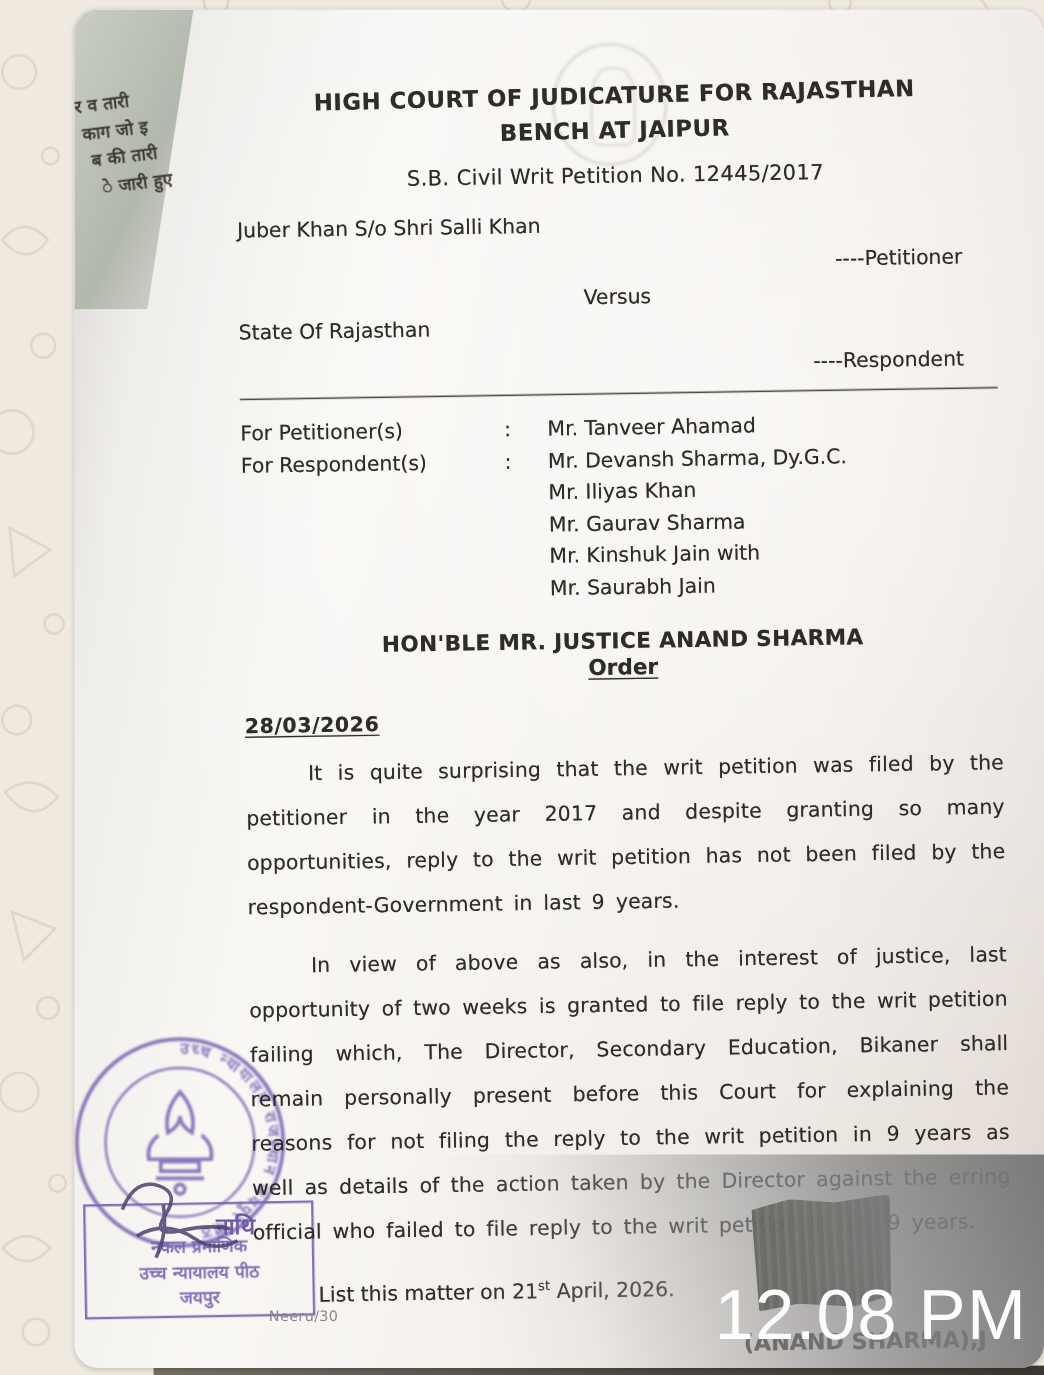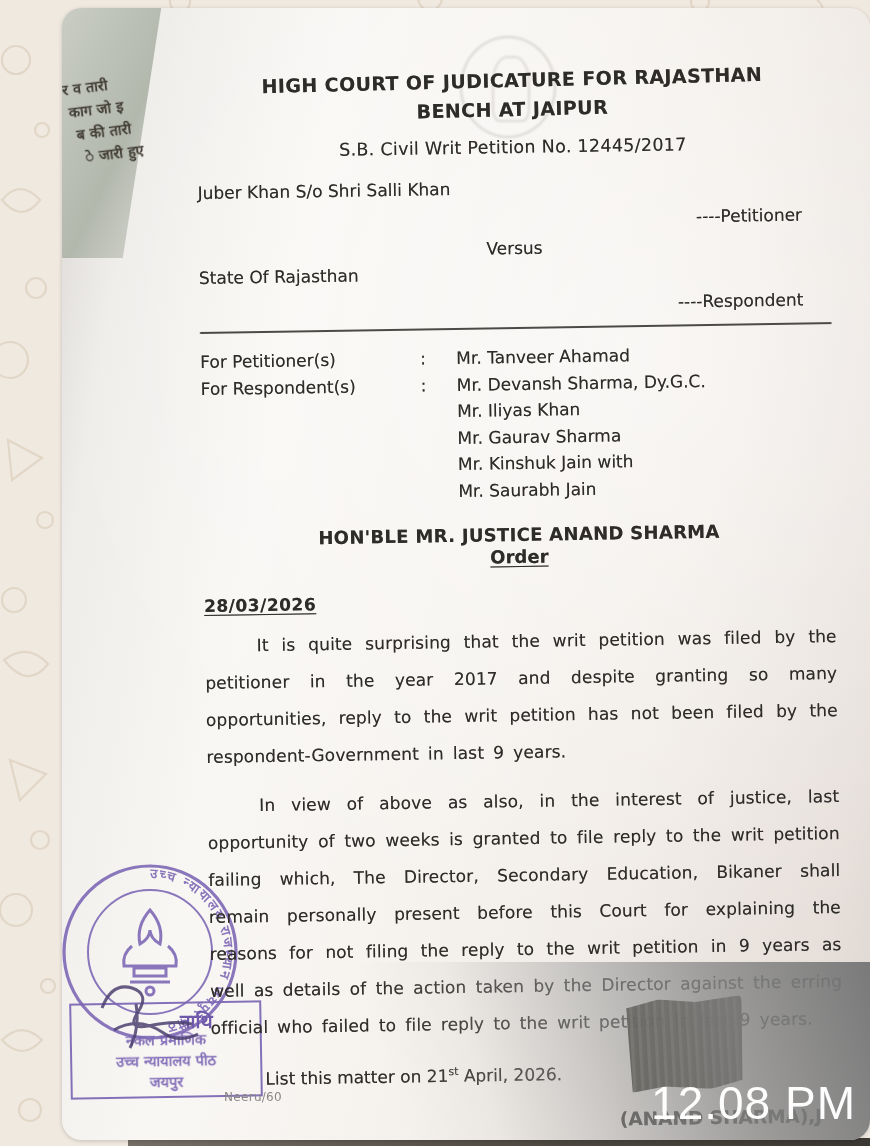--- a/index.html
+++ b/index.html
@@ -80,21 +80,21 @@
   .blackout { position:absolute; left:566px; top:990px; width:116px; height:92px; transform:rotate(-3deg);
     border-radius:5px; opacity:.93; filter:blur(.4px); z-index:4;
     clip-path:polygon(0 8%,28% 0,60% 5%,100% 0,97% 92%,70% 100%,30% 95%,2% 100%);
     background:repeating-linear-gradient(90deg,#17150f 0 3px,#3c372c 3px 6px,#201d15 6px 8px); }
 
   
   .time-shade { position:absolute; right:0; bottom:0; width:590px; height:178px; z-index:5;
     border-top-left-radius:110px;
     background:linear-gradient(252deg,rgba(118,118,118,.96) 0%,rgba(138,138,138,.82) 24%,rgba(165,165,165,.5) 48%,rgba(200,198,196,.18) 66%,rgba(220,220,220,0) 80%); }
   .viewer-time { position:absolute; right:14px; bottom:10px; z-index:6; color:#fdfdfd;
-    font-size:46px; letter-spacing:1px; font-family:"Liberation Sans", sans-serif; }
+    font-size:59px; letter-spacing:1px; font-family:"Liberation Sans", sans-serif; }
 </style>
 </head>
 <body>
 
 <svg class="wallpaper" width="870" height="1146" viewBox="0 0 870 1146" fill="none" stroke="#e1d6c5" stroke-width="2.2" opacity="0.9">
   <circle cx="16" cy="60" r="14"></circle>
     <circle cx="42" cy="130" r="7"></circle>
   <path d="M2 200 q18 -22 38 0 q-18 24 -38 0 Z"></path>
   <circle cx="36" cy="288" r="10"></circle>
     <circle cx="10" cy="360" r="18"></circle>
@@ -199,19 +199,19 @@
     <div class="order-date">28/03/2026</div>
 
     <div class="para">It is quite surprising that the writ petition was filed by the petitioner in the year 2017 and despite granting so many opportunities, reply to the writ petition has not been filed by the respondent-Government in last 9 years.</div>
     <div class="para">In view of above as also, in the interest of justice, last opportunity of two weeks is granted to file reply to the writ petition failing which, The Director, Secondary Education, Bikaner shall remain personally present before this Court for explaining the reasons for not filing the reply to the writ petition in 9 years as well as details of the action taken by the Director against the erring official who failed to file reply to the writ petition in last 9 years.</div>
 
     <div class="listing"><span>List this matter on 21</span><sup>st</sup><span> April, 2026.</span></div>
 
     <div class="judge-sign">(ANAND SHARMA),J</div>
   </div>
 
-  <div class="footer-ref">Neeru/60</div>
+  <div class="footer-ref">Neeru/30</div>
 
   <div class="blackout"></div>
 
   <div class="time-shade"></div>
   <div class="viewer-time">12.08 PM</div>
 </div>
 
 </body></html>

